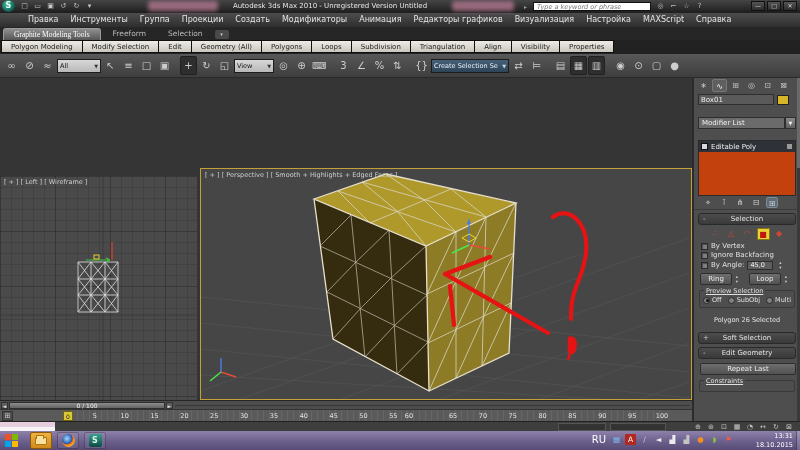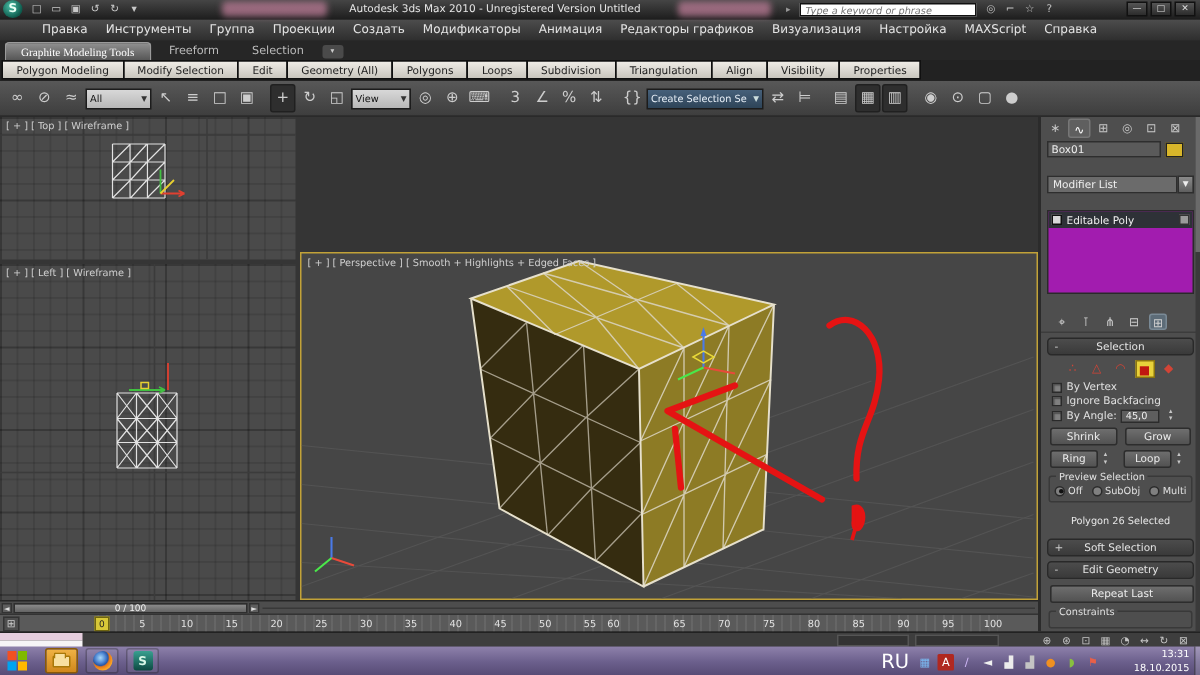--- a/index.html
+++ b/index.html
@@ -59,21 +59,21 @@
 #cp-scroll div{width:3px;height:90px;background:#6a6a6a;}
 #cp-tabs{display:flex;height:15px;align-items:center;padding-left:2px;gap:1px;}
 .cp-tab{width:15px;height:13px;text-align:center;font-size:8px;line-height:13px;color:#c8c8c8;}
 .cp-tab.active{background:#5f5f5f;border:1px solid #777;border-radius:2px;color:#fff;}
 #cp-name-row{display:flex;align-items:flex-end;gap:3px;padding:1px 4px;}
 #cp-name{width:76px;height:11px;background:#5a5a5a;border:1px solid #2e2e2e;color:#eee;font-size:7px;padding:0 2px;}
 #cp-swatch{width:12px;height:10px;border:1px solid #222;}
 #cp-modlist{display:flex;align-items:center;margin:2px 4px 0;height:29px;}
 #cp-modlist .field{flex:1;height:12px;background:#6b6b6b;border:1px solid #2e2e2e;color:#f0f0f0;font-size:7px;line-height:11px;padding:0 3px;}
 #cp-modlist .dd{width:11px;height:12px;background:linear-gradient(#8a8a8a,#5f5f5f);border:1px solid #2e2e2e;font-size:5px;color:#eee;text-align:center;line-height:11px;}
-#cp-stack{margin:3px 4px 12px;height:56px;background:#a21caf;border:1px solid #2a2a2a;}
+#cp-stack{margin:3px 4px 0;height:56px;background:#c2410c;border:1px solid #2a2a2a;}
 .stack-row{height:11px;background:#2e3137;color:#f0f0f0;display:flex;align-items:center;gap:3px;padding:0 2px;font-size:7px;}
 .stack-row .bulb{width:7px;height:7px;background:#d8d8d8;border:1px solid #111;}
 .stack-row .tag{margin-left:auto;width:7px;height:7px;background:#9a9a9a;border:1px solid #333;}
 #cp-stacktools{display:flex;align-items:center;gap:4px;height:14px;padding-left:8px;border-bottom:1px solid #3c3c3c;}
 .st-icon{width:12px;height:11px;font-size:8px;line-height:11px;text-align:center;color:#d0d0d0;}
 .st-icon.hl{background:#5d6c78;border:1px solid #7a8a96;border-radius:2px;}
 .rollout{height:12px;margin:3px 4px 0;background:linear-gradient(#4c4c4c,#3a3a3a);border:1px solid #292929;border-radius:3px;position:relative;text-align:center;font-size:7px;color:#e4e4e4;line-height:11px;}
 .rollout .pm{position:absolute;left:4px;top:0;font-size:7px;color:#ccc;}
 #subobj-row{display:flex;justify-content:center;gap:3px;padding:3px 0 1px;}
 .so{width:13px;height:12px;text-align:center;font-size:8px;line-height:12px;color:#d24436;}
@@ -83,21 +83,21 @@
 .num-input{width:26px;height:9px;background:#5e5e5e;border:1px solid #2c2c2c;color:#f0f0f0;font-size:6.5px;padding:0 2px;}
 .spn{display:inline-flex;flex-direction:column;width:8px;height:10px;color:#c8c8c8;font-size:4.5px;line-height:5px;text-align:center;flex:none;}
 .spn::before{content:"▴";}
 .spn::after{content:"▾";}
 .btn{background:linear-gradient(#6e6e6e,#525252);border:1px solid #2d2d2d;border-radius:2px;color:#ececec;font-size:7px;text-align:center;}
 .btn-row{display:flex;gap:5px;padding:3px 6px 0;}
 .btn-row .btn{flex:1;height:12px;line-height:11px;}
 .rl-row{display:flex;gap:1px;padding:3px 6px 0;align-items:center;}
 .rl-row .btn{width:32px;height:12px;line-height:11px;}
 .grp{margin:5px 5px 0;border:1px solid #393939;border-radius:2px;position:relative;padding:5px 2px 3px;}
-.grp-label{position:absolute;top:-4px;left:4px;background:#4e4e4e;padding:0 2px;font-size:6.5px;color:#e0e0e0;}
+.grp-label{position:absolute;top:-4px;left:4px;background:#4e4e4e;padding:0 2px;font-size:6.5px;color:#e0e0e0;text-decoration:underline;}
 #preview-radios{display:flex;justify-content:space-between;padding:0 1px;font-size:6.5px;color:#e0e0e0;}
 .rad-it{display:flex;align-items:center;gap:2px;}
 .rad{width:7px;height:7px;border-radius:50%;background:#808080;border:1px solid #2a2a2a;position:relative;flex:none;}
 .rad.on::after{content:"";position:absolute;left:1.5px;top:1.5px;width:3px;height:3px;border-radius:50%;background:#111;}
 #sel-status{margin:4px 5px 0;font-size:6.5px;color:#e6e6e6;text-align:center;padding:4px 0 5px;}
 #repeat-btn{display:block;margin:4px 6px 0;width:96px;height:12px;line-height:11px;}
 #constraints-grp{margin:5px 5px 0;border:1px solid #393939;border-radius:2px;height:12px;position:relative;}
 
 
 #timeslider{position:absolute;left:0;top:400px;width:692px;height:9px;background:#4d4d4d;border-top:1px solid #262626;}
@@ -129,21 +129,21 @@
 #st-y{left:7px;top:7px;background:#ffb900;}
 .dock-btn{position:absolute;top:1px;width:22px;height:17px;background:rgba(255,255,255,.07);border:1px solid rgba(0,0,0,.28);border-radius:2px;display:flex;align-items:center;justify-content:center;}
 #dock-explorer{left:30px;background:linear-gradient(#f0b244,#d0881c);border-color:#8a5a08;}
 #folder{width:12px;height:8px;background:#f8e0a0;border:1px solid #a87808;border-radius:1px;position:relative;}
 #folder::before{content:"";position:absolute;left:0;top:-3px;width:6px;height:3px;background:#f8e0a0;border:1px solid #a87808;border-bottom:none;border-radius:1px 1px 0 0;}
 #dock-firefox{left:57px;}
 #ff-circle{width:13px;height:13px;border-radius:50%;background:radial-gradient(circle at 38% 35%,#a8d8f8 0%,#5890d8 26%,#2858a8 44%,#e87818 52%,#f8a828 72%,#c84808 100%);}
 #dock-max{left:84px;}
 #max-logo{width:13px;height:13px;border-radius:2px;background:linear-gradient(#38a090,#0d4a42);color:#d8f8e8;font-size:8px;font-weight:bold;line-height:13px;text-align:center;}
 #tray{position:absolute;right:66px;top:3px;display:flex;gap:3px;align-items:center;}
-#tray-lang{font-size:13px;color:#fff;margin-right:2px;}
+#tray-lang{font-size:10px;color:#fff;margin-right:2px;}
 .tray-icon{width:11px;height:11px;font-size:7.5px;line-height:11px;text-align:center;border-radius:1px;}
 #clock{position:absolute;right:7px;top:1px;text-align:right;color:#fff;font-size:6.5px;line-height:8.5px;}
 #showdesk{position:absolute;right:0;top:0;width:4px;height:19px;background:rgba(255,255,255,.18);border-left:1px solid rgba(0,0,0,.4);}
 </style>
 </head>
 <body>
 
 <div id="titlebar">
   <div id="logo">S</div>
   <div id="qat">
@@ -249,30 +249,20 @@
     <span class="tb-icon hl">▥</span>
     <span class="tb-sep"></span>
     <span class="tb-icon">◉</span>
     <span class="tb-icon">⊙</span>
     <span class="tb-icon">▢</span>
     <span class="tb-icon">●</span>
   </div>
 
 <div id="workspace">
 
-  <div class="vp" id="vp-top">
-    <span class="vp-label">[ + ] [ Top ] [ Wireframe ]</span>
-    <svg width="197" height="95" viewBox="0 0 197 95">
-      <path d="M138,0 V95 M0,12 H197" stroke="#3b3b3b" stroke-width="1" fill="none"></path>
-      <path d="M75,18 H110 M75,30 H110 M75,42 H110 M75,54 H110 M75,18 V54 M86.7,18 V54 M98.3,18 V54 M110,18 V54 M75,30 L87,18 M87,30 L98,18 M98,30 L110,18 M75,42 L87,30 M87,42 L98,30 M98,42 L110,30 M75,54 L87,42 M87,54 L98,42 M98,54 L110,42" stroke="#e2e2e2" stroke-width="0.8" fill="none"></path>
-      <path d="M107,51 L123,51 M123,51 L119,49 M123,51 L119,53" stroke="#e04030" stroke-width="1.2" fill="none"></path>
-      <path d="M107,51 V35" stroke="#40c040" stroke-width="1.2" fill="none"></path>
-      <path d="M107,51 L116,42" stroke="#e8d030" stroke-width="1.2" fill="none"></path>
-    </svg>
-  </div>
 
 
   <div class="vp" id="vp-left">
     <span class="vp-label">[ + ] [ Left ] [ Wireframe ]</span>
     <svg width="197" height="224" viewBox="0 0 197 224">
       <path d="M103,0 V224 M0,139 H197" stroke="#3b3b3b" stroke-width="1" fill="none"></path>
       <path d="M78,86 H118 M78,103 H118 M78,119 H118 M78,136 H118 M78,86 V136 M91,86 V136 M105,86 V136 M118,86 V136 M78,86 L91,103 M91,86 L78,103 M91,86 L105,103 M105,86 L91,103 M105,86 L118,103 M118,86 L105,103 M78,103 L91,119 M91,103 L78,119 M91,103 L105,119 M105,103 L91,119 M105,103 L118,119 M118,103 L105,119 M78,119 L91,136 M91,119 L78,136 M91,119 L105,136 M105,119 L91,136 M105,119 L118,136 M118,119 L105,136" stroke="#e2e2e2" stroke-width="0.8" fill="none"></path>
       <path d="M86,84 H110 M110,84 L106,82 M110,84 L106,86" stroke="#40c040" stroke-width="1.2" fill="none"></path>
       <path d="M112,84 V66" stroke="#e04030" stroke-width="1.2" fill="none"></path>
       <rect x="94" y="79" width="5" height="4" stroke="#e8d030" stroke-width="1" fill="none"></rect>
@@ -370,24 +360,20 @@
     <span class="cb"></span>
     <span>Ignore Backfacing</span>
   </div>
   <div class="cb-row">
     <span class="cb"></span>
     <span>By Angle:</span>
     <input class="num-input" value="45,0" style="">
     <span class="spn"></span>
   </div>
 
-  <div class="btn-row">
-    <span class="btn">Shrink</span>
-    <span class="btn">Grow</span>
-  </div>
   <div class="rl-row">
     <span class="btn">Ring</span>
     <span class="spn"></span>
     <span style="width:6px;"></span>
     <span class="btn">Loop</span>
     <span class="spn"></span>
   </div>
 
   <div class="grp">
     <span class="grp-label">Preview Selection</span>

